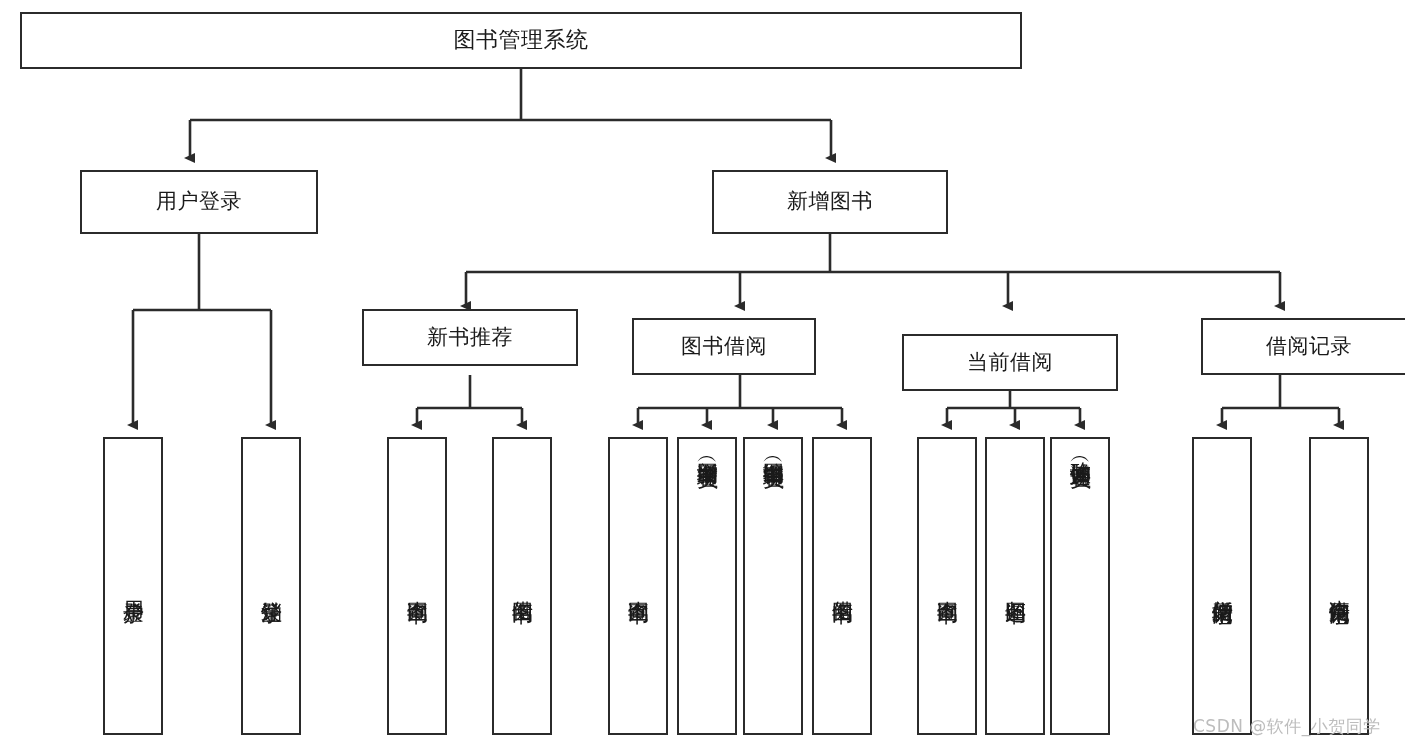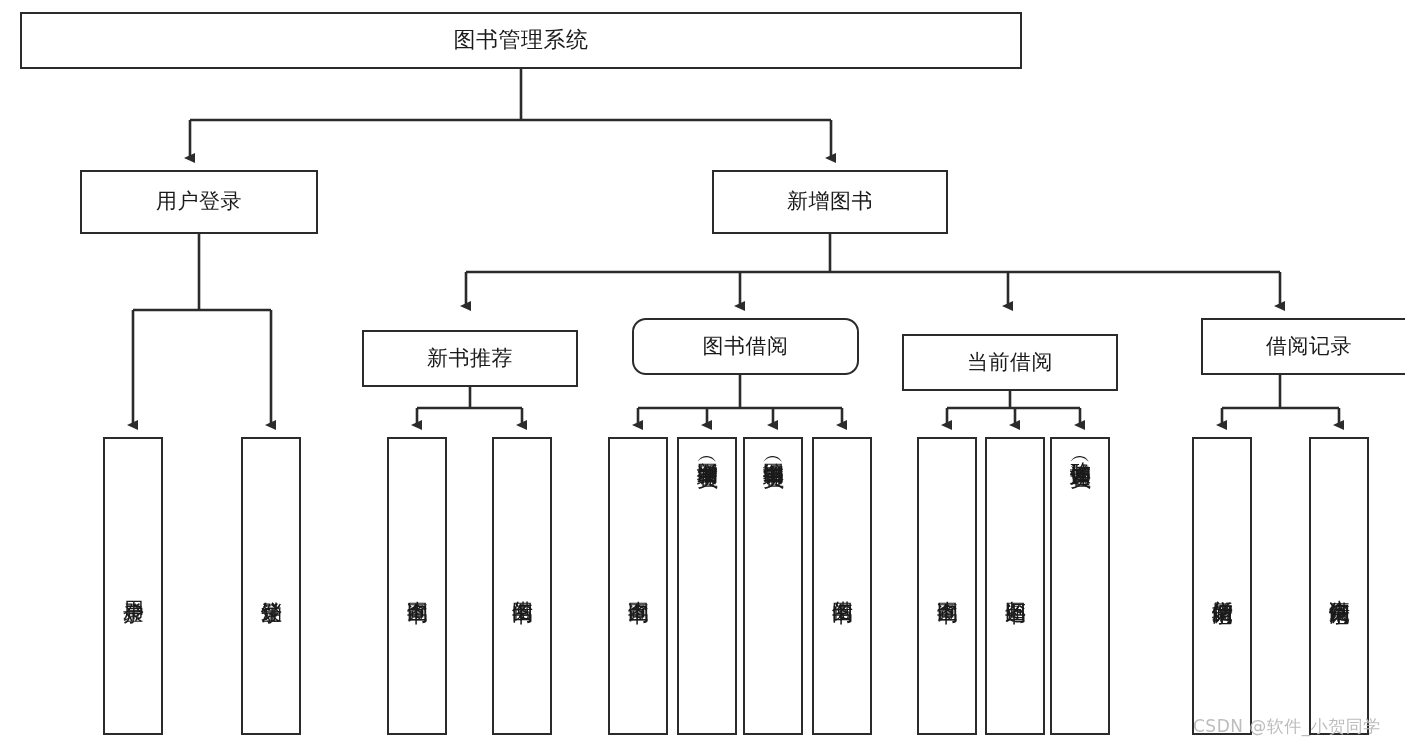--- a/index.html
+++ b/index.html
@@ -133,25 +133,25 @@
   </div>
 
   <div class="node horizontal" style="left:80px; top:170px; width:238px; height:64px;">
     <span class="label">用户登录</span>
   </div>
 
   <div class="node horizontal" style="left:712px; top:170px; width:236px; height:64px;">
     <span class="label">新增图书</span>
   </div>
 
-  <div class="node horizontal" style="left:362px; top:330px; width:216px; height:57px;">
+  <div class="node horizontal" style="left:362px; top:309px; width:216px; height:57px;">
     <span class="label">新书推荐</span>
   </div>
 
-  <div class="node horizontal" style="left:632px; top:318px; width:227px; height:57px;border-radius:14px;">
+  <div class="node horizontal" style="left:632px; top:318px; width:184px; height:57px;">
     <span class="label">图书借阅</span>
   </div>
 
   <div class="node horizontal" style="left:902px; top:318px; width:216px; height:57px;margin-top:16px;">
     <span class="label">当前借阅</span>
   </div>
 
   <div class="node horizontal" style="left:1172px; top:318px; width:216px; height:57px;margin-left:29px;">
     <span class="label">借阅记录</span>
   </div>

